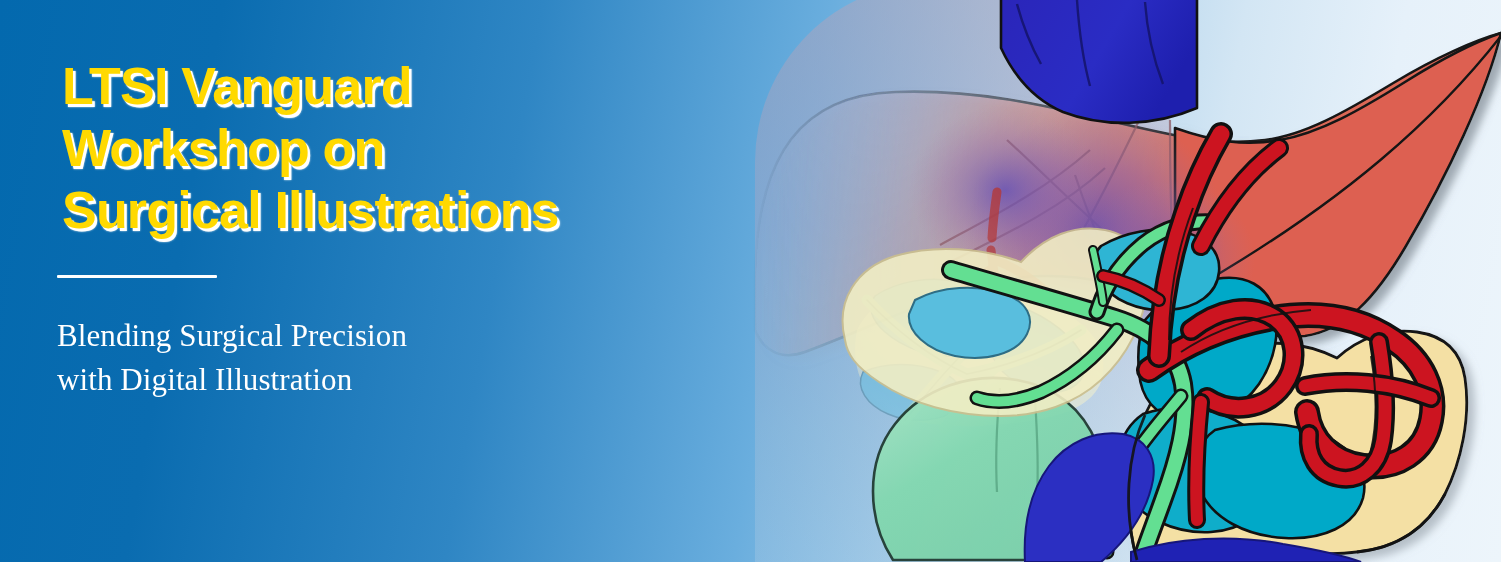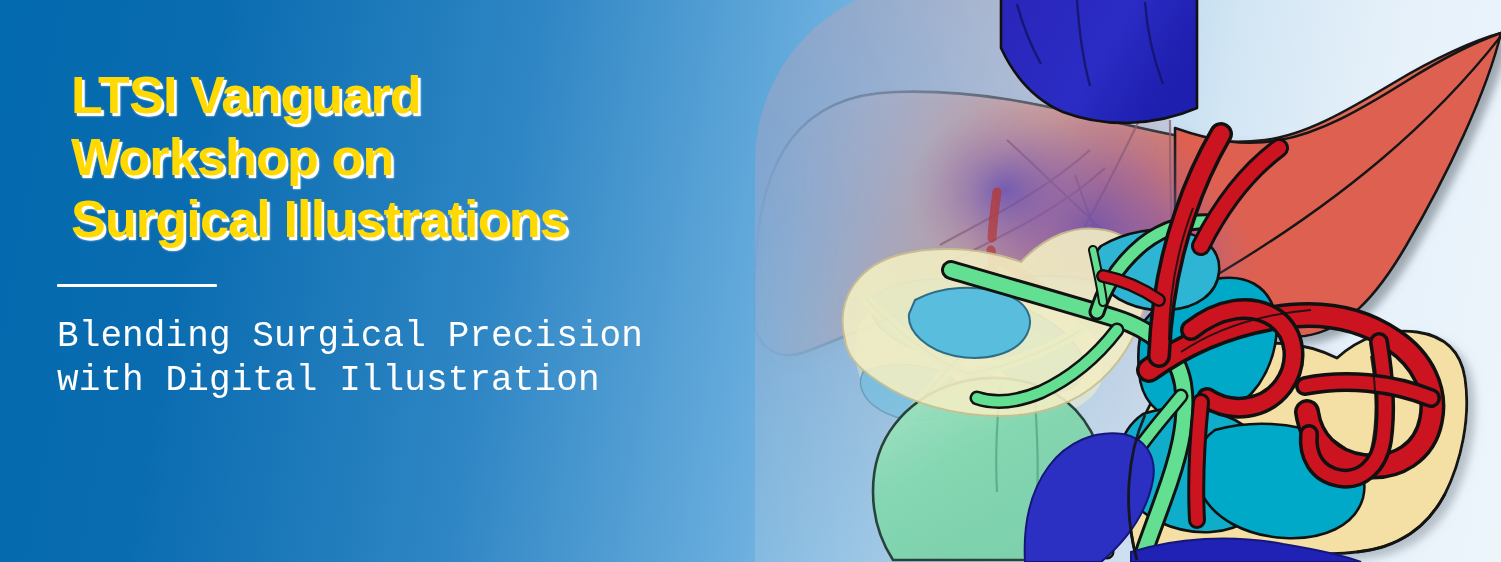--- a/index.html
+++ b/index.html
@@ -32,21 +32,21 @@
   
   #text-block {
     position: absolute;
     left: 55px;
     top: 48px;
     width: 680px;
     z-index: 40;
   }
 
   #headline {
-    margin: 16px;
+    margin: 7px;
     font-family: "Liberation Sans", sans-serif;
     font-weight: 700;
     font-size: 52px;
     line-height: 62px;
     letter-spacing: -0.8px;
     color: #ffd900;
     text-shadow:
       2.5px 2.5px 0 #ffffff,
       2.5px 2.5px 2px rgba(255,255,255,0.9);
     white-space: pre-line;
@@ -54,24 +54,24 @@
 
   #divider {
     width: 160px;
     height: 3px;
     background: #ffffff;
     margin: 34px 0 0 2px;
     border-radius: 1px;
   }
 
   #subhead {
-    margin: 28px 0 0 2px;
-    font-family: Liberation Mono, monospace;
+    margin: 36px 0 0 2px;
+    font-family: Liberation Serif, serif;
     font-weight: 400;
-    font-size: 36px;
+    font-size: 31px;
     line-height: 44px;
     color: #ffffff;
     letter-spacing: 0.1px;
     white-space: pre-line;
   }
 
   
   #illustration {
     position: absolute;
     left: 745px;

